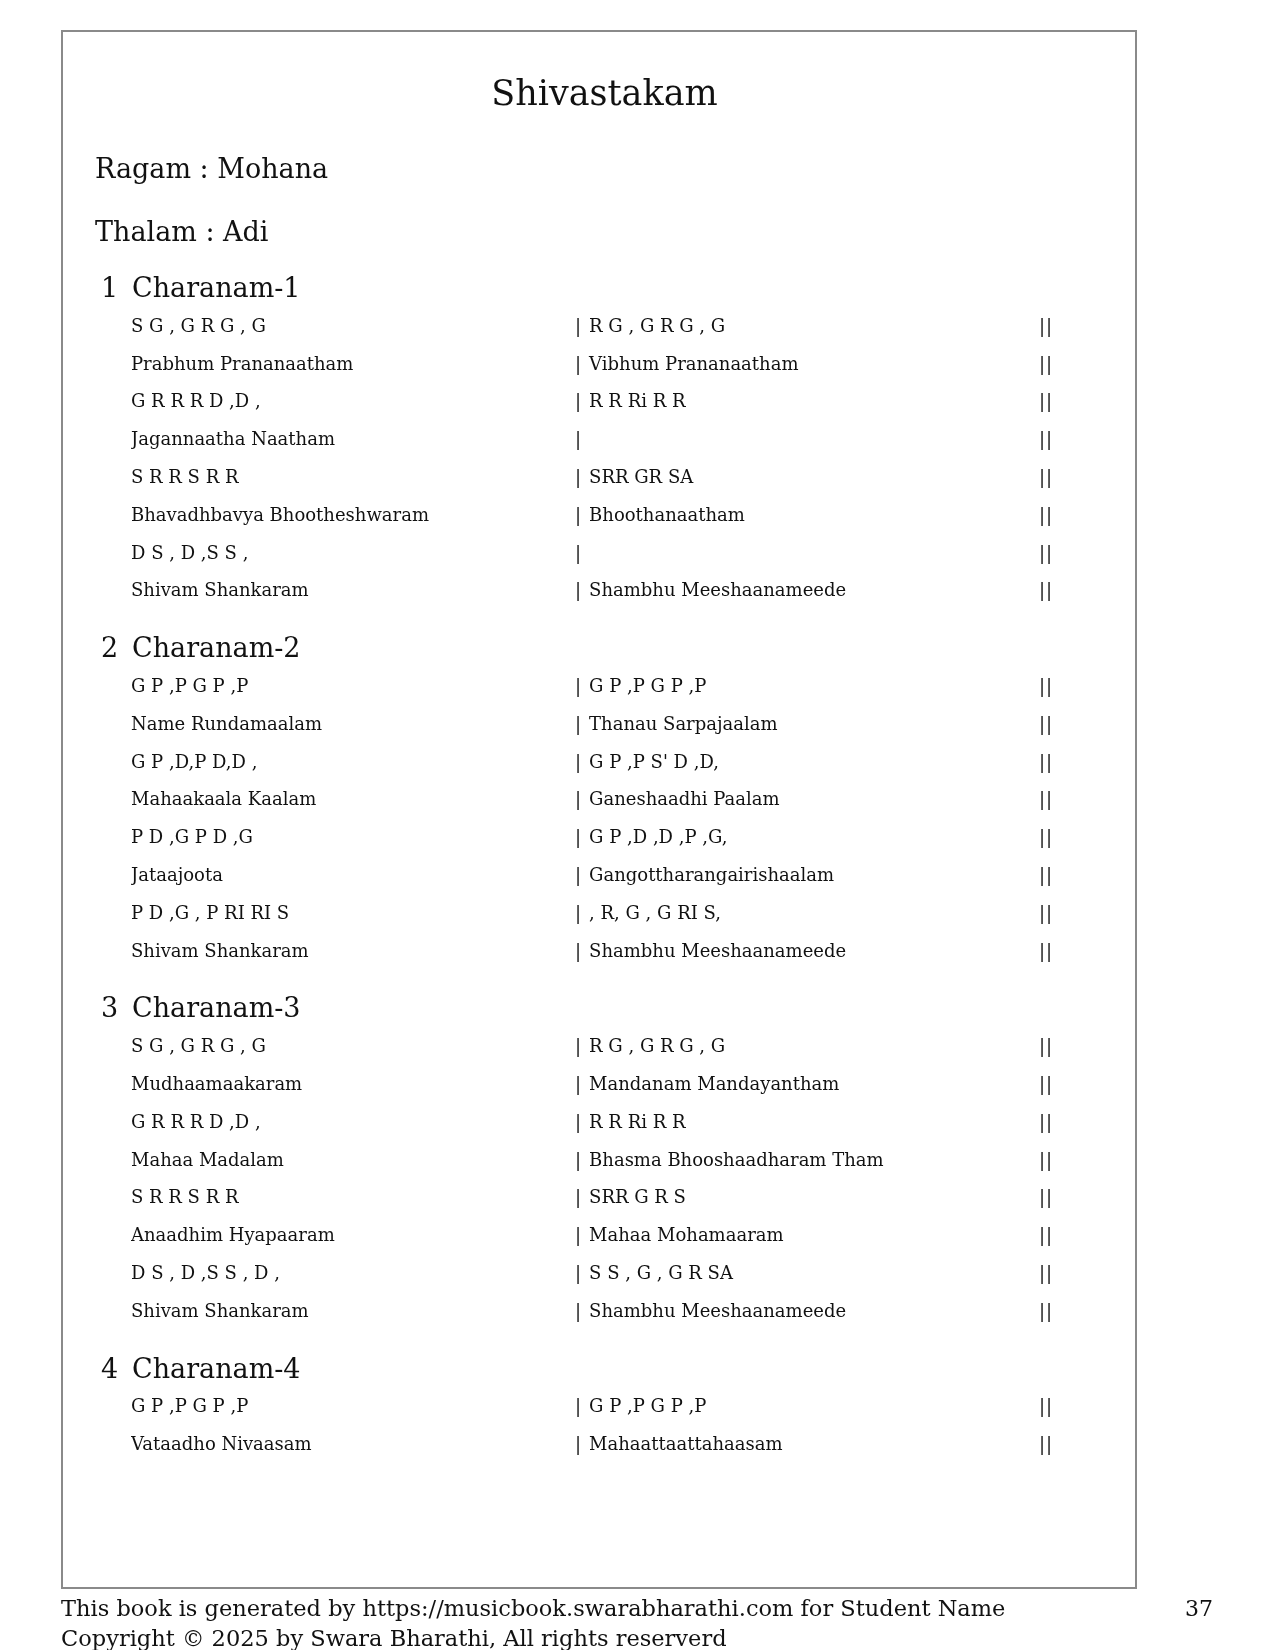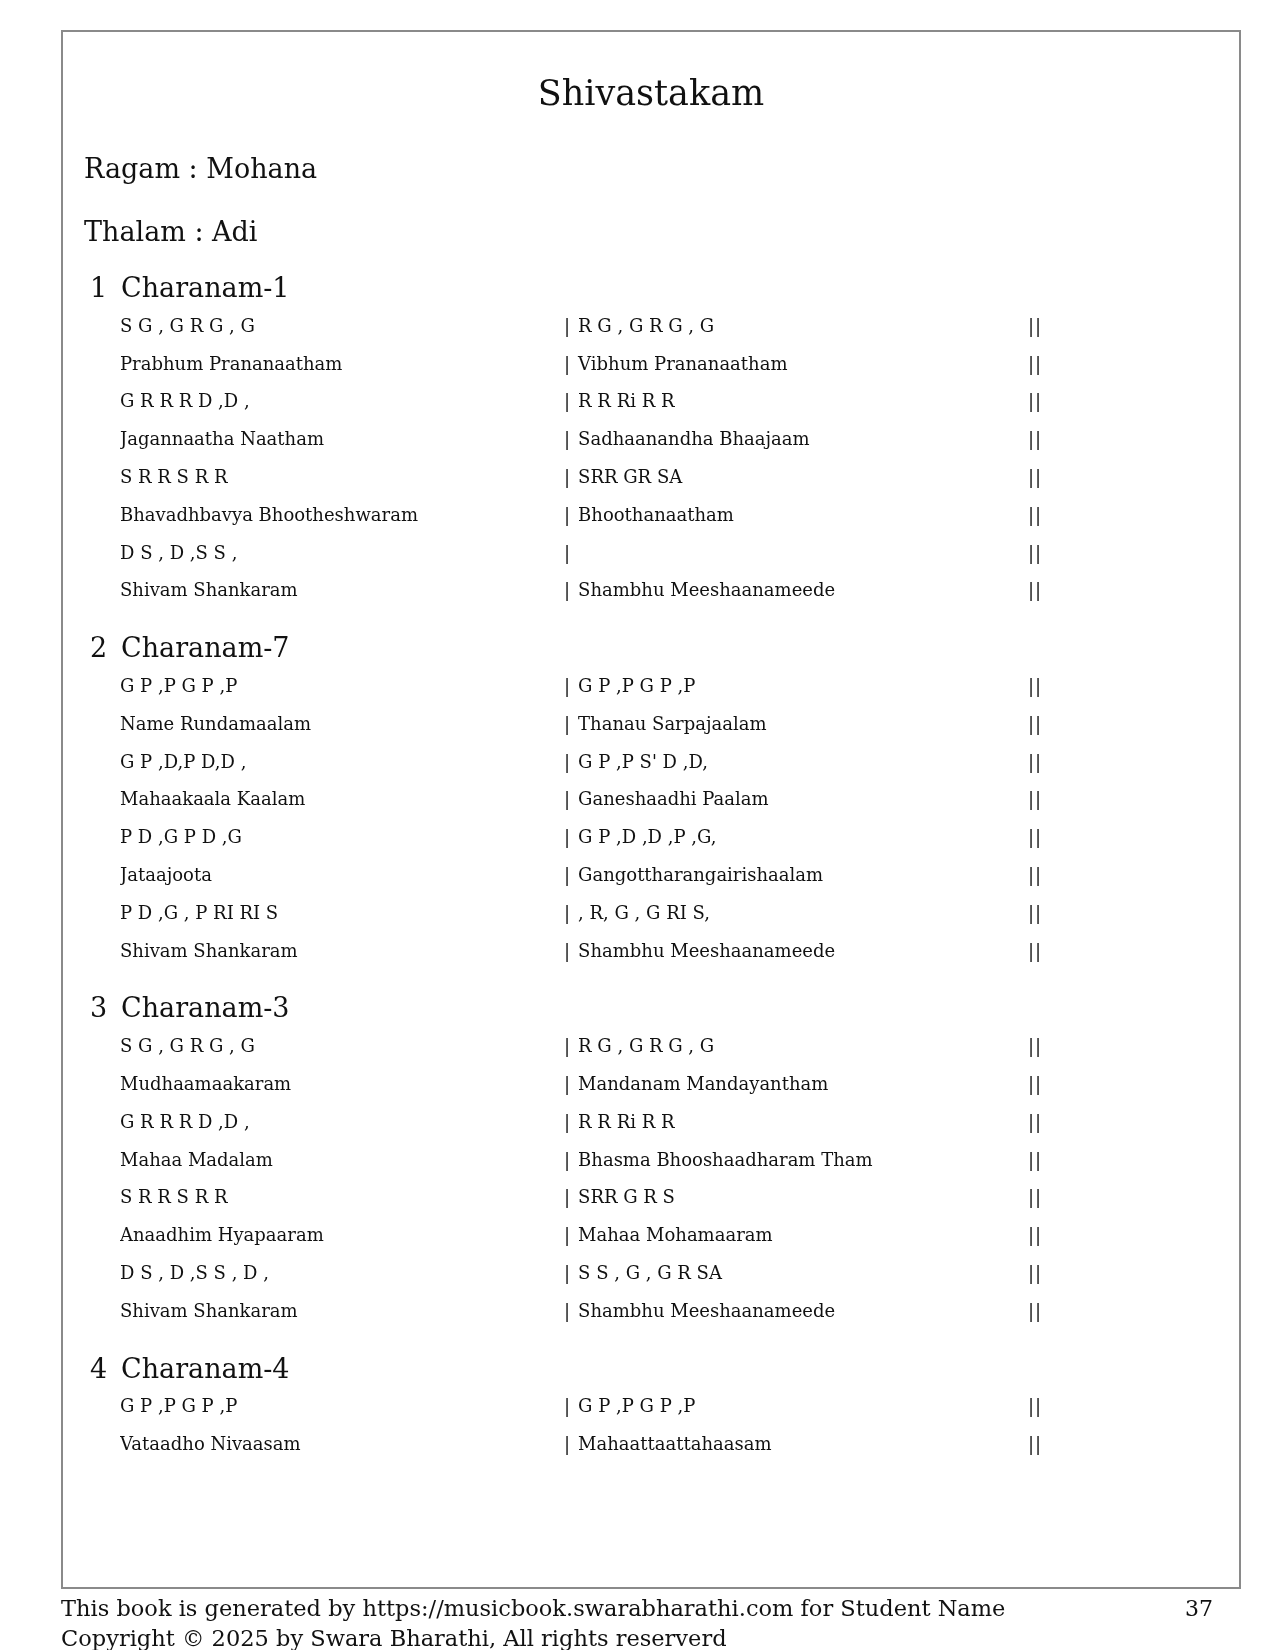--- a/index.html
+++ b/index.html
@@ -12,25 +12,26 @@
     height: 1650px;
     position: relative;
     font-family: "DejaVu Serif", serif;
     color: #111111;
     overflow: hidden;
   }
   .sheet {
     position: absolute;
     left: 61px;
     top: 30px;
-    width: 1180px;
+    width: 1076px;
     height: 1559px;
     border: 2px solid #8a8a8a;
     box-sizing: border-box;
     background: #ffffff;
+    padding-left: 11px;
   }
   .doc-title {
     text-align: center;
     font-size: 35px;
     line-height: 42px;
     margin-top: 40px;
   }
   .meta-line {
     font-size: 27px;
     line-height: 34px;
@@ -130,21 +131,20 @@
       <span class="bar-single">|</span>
       <span>R R Ri R R</span>
     </span>
     <span class="cell-bars">||</span>
   </div>
 
   <div class="row">
     <span class="cell-left">Jagannaatha Naatham</span>
     <span class="cell-right">
       <span class="bar-single">|</span>
-      <span>Sadhaanandha Bhaajaam</span>
     </span>
     <span class="cell-bars">||</span>
   </div>
 
   <div class="row">
     <span class="cell-left">S R R S R R</span>
     <span class="cell-right">
       <span class="bar-single">|</span>
       <span>SRR GR SA</span>
     </span>
@@ -175,21 +175,21 @@
       <span>Shambhu Meeshaanameede</span>
     </span>
     <span class="cell-bars">||</span>
   </div>
 </div>
   </div>
 
   <div class="section">
     <div class="section-header">
       <span class="section-number">2</span>
-      <span class="section-title">Charanam-7</span>
+      <span class="section-title">Charanam-2</span>
     </div>
     <div>
   <div class="row">
     <span class="cell-left">G P ,P G P ,P</span>
     <span class="cell-right">
       <span class="bar-single">|</span>
       <span>G P ,P G P ,P</span>
     </span>
     <span class="cell-bars">||</span>
   </div>

